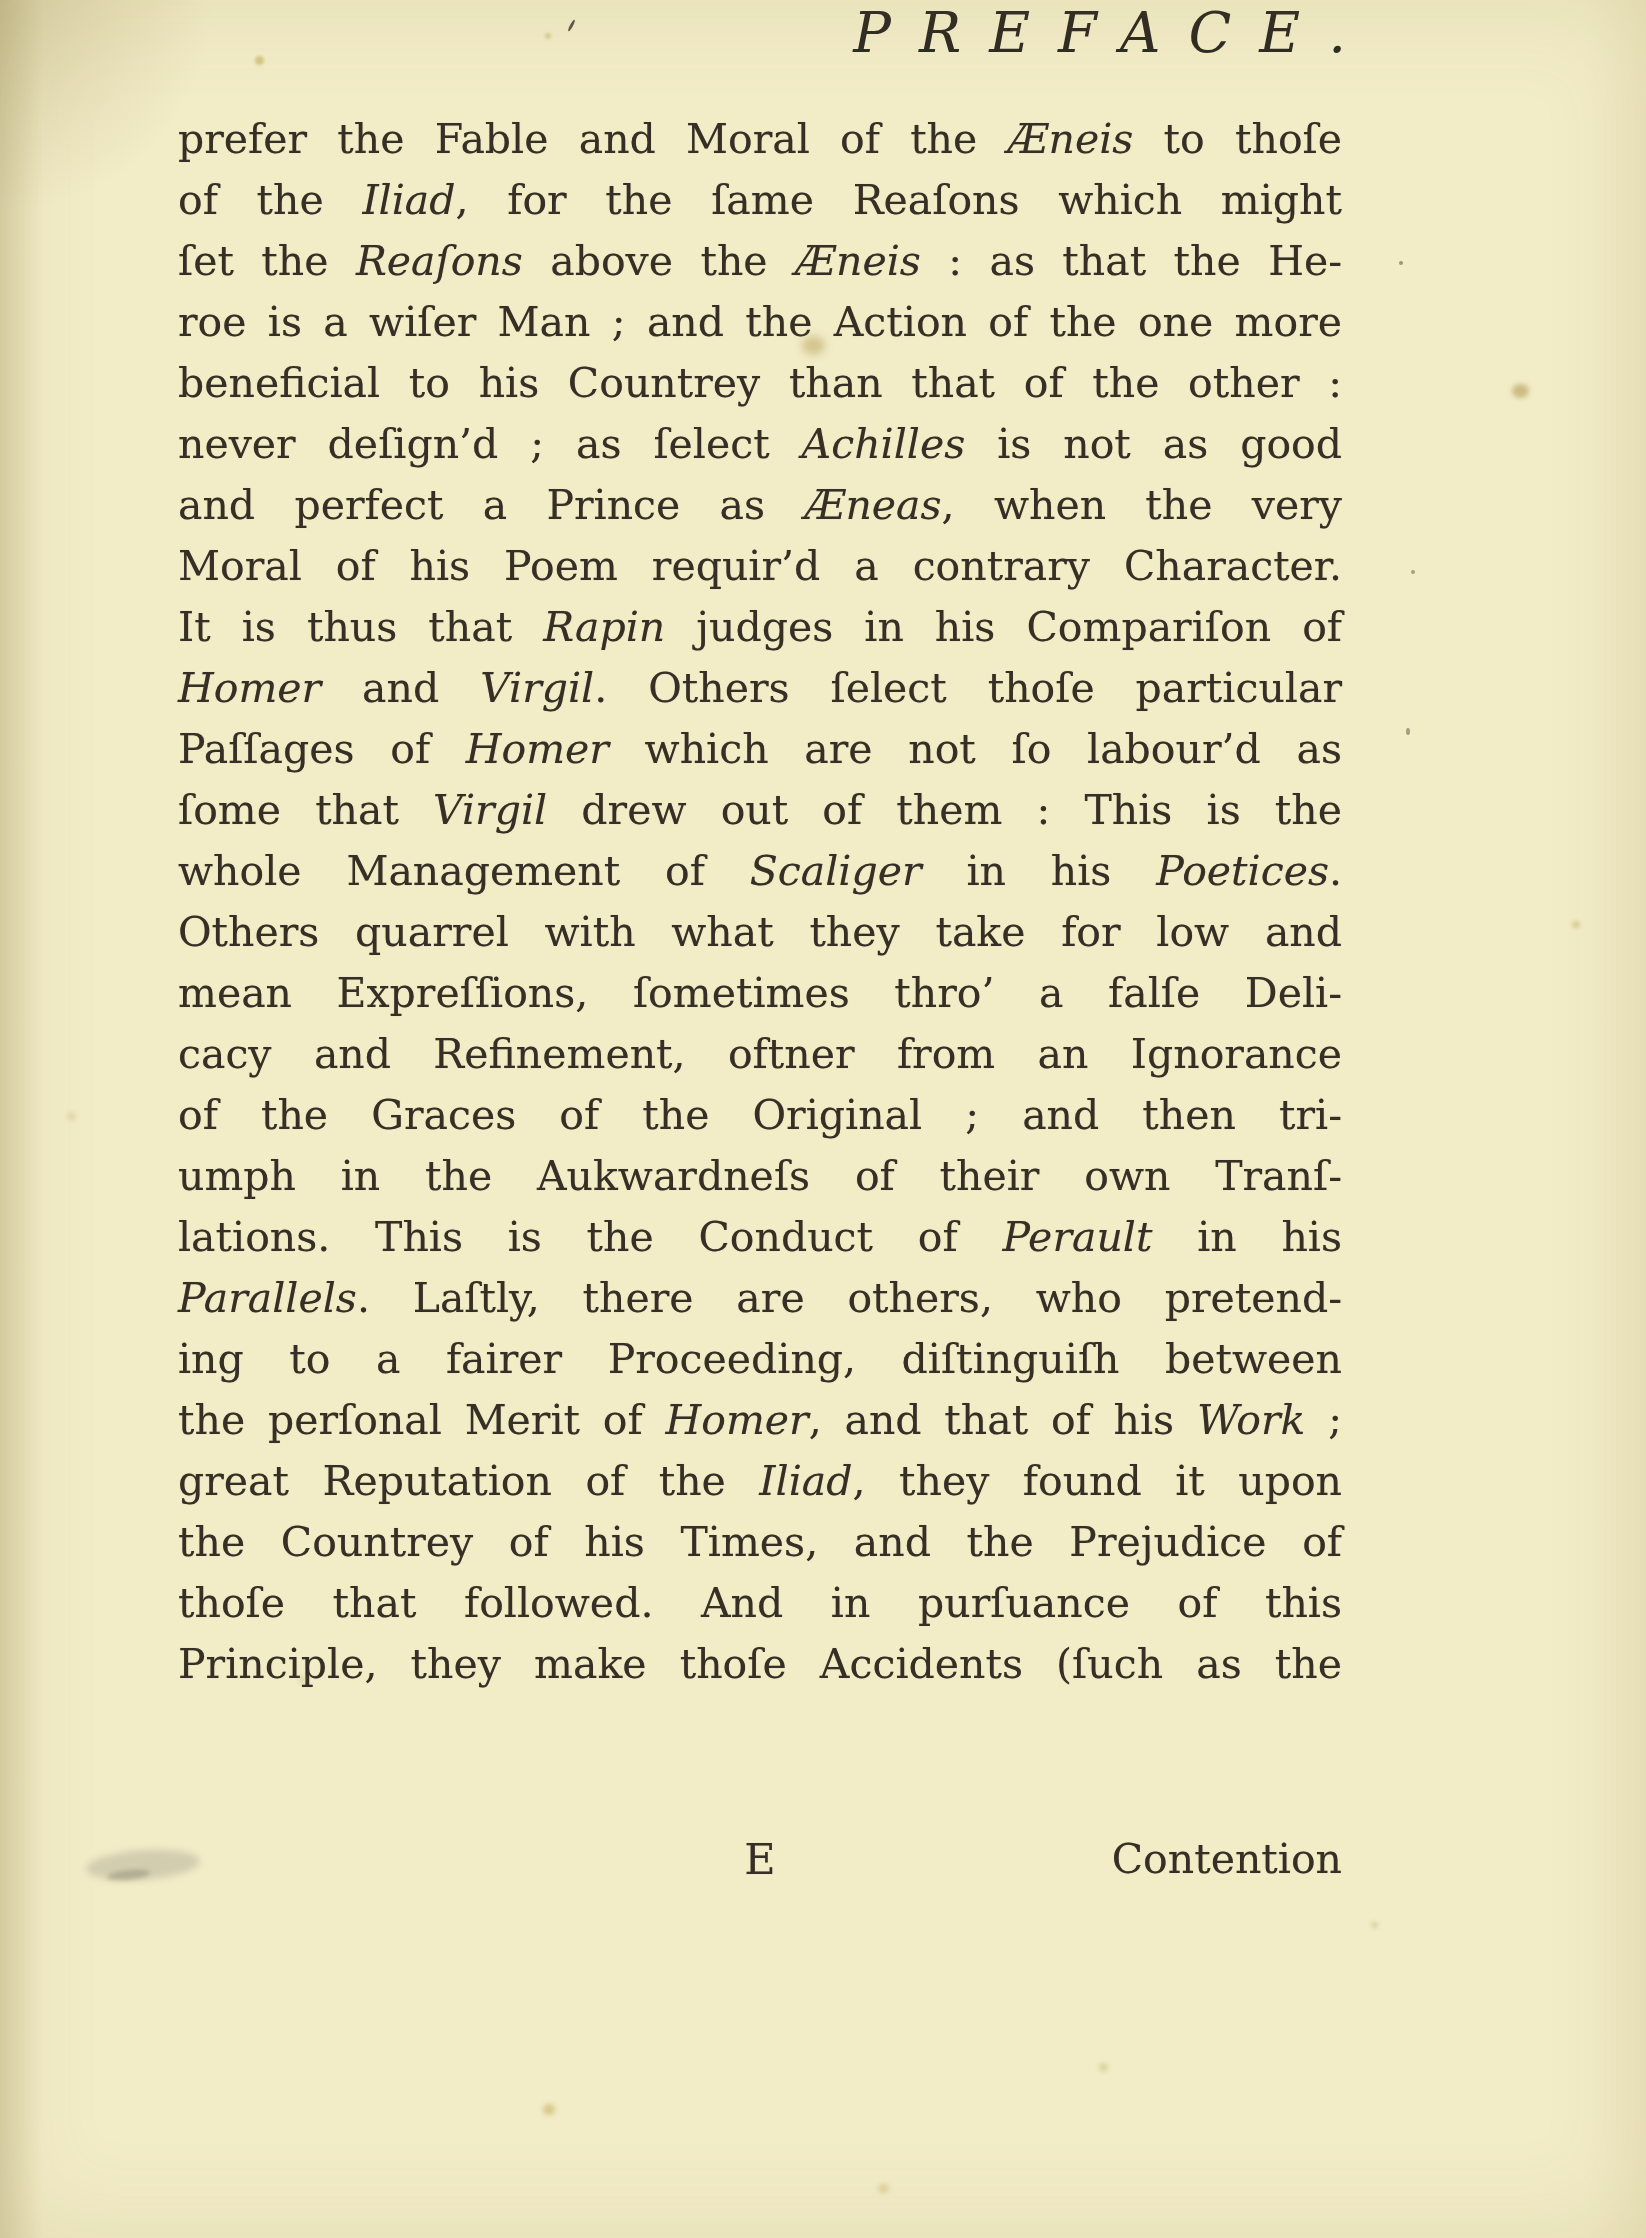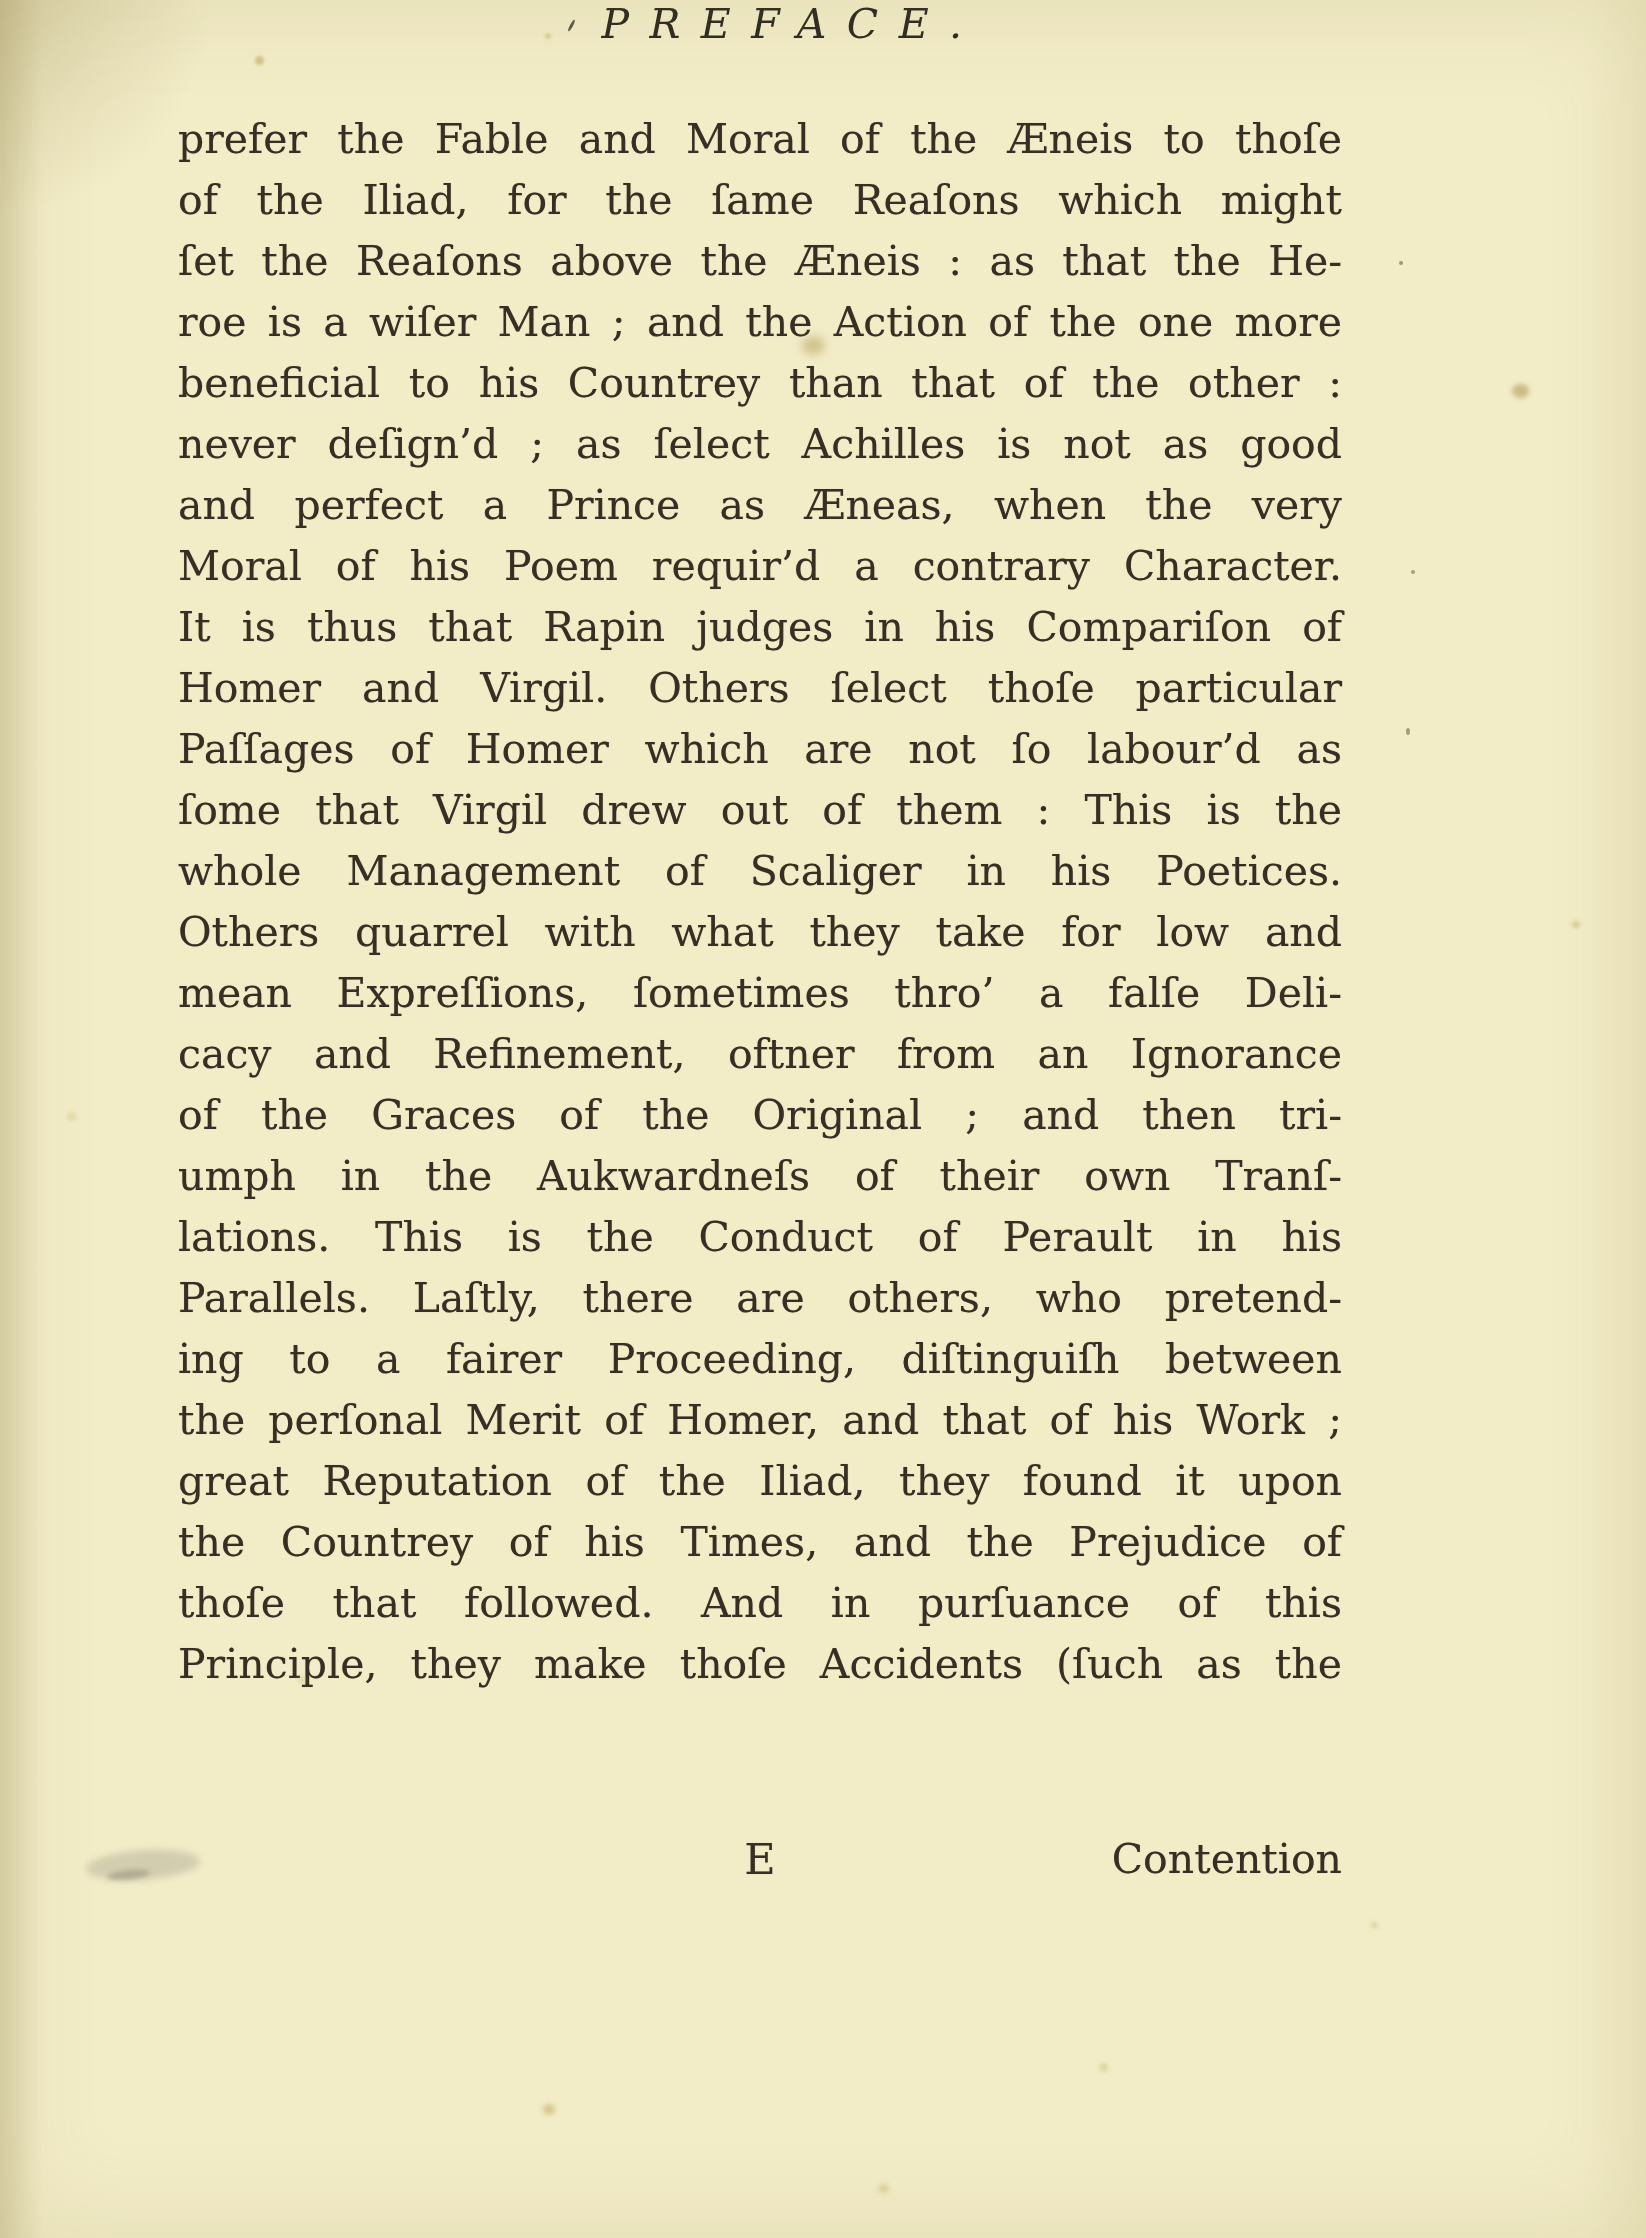--- a/index.html
+++ b/index.html
@@ -18,44 +18,44 @@
   }
   .page::after {
     content: "";
     position: absolute; inset: 0;
     box-shadow: inset 0 0 100px rgba(150,130,70,0.16);
     pointer-events: none;
   }
   .title {
     position: absolute;
     top: 0px; left: 178px; width: 1164px; height: 93px;
-    font-size: 41px;
+    font-size: 56px;
     font-style: italic;
     letter-spacing: 0.50em;
-    text-align: center;
+    text-align: right;
     transform: translateX(32px);
     color: #2e2a23;
     white-space: nowrap;
   }
   .body-block {
     position: absolute;
     top: 109px; left: 178px; width: 1164px;
     font-size: 41px;
     line-height: 61px;
     color: #372f26;
     text-shadow: 0 0 0.7px rgba(55,47,38,0.35);
   }
   .line {
     text-align: justify;
     text-align-last: justify;
     white-space: normal;
     height: 61px;
     overflow: visible;
   }
-  .it { }
+  .it { font-style: italic; }
   .footer {
     position: absolute;
     top: 1825px; left: 178px; width: 1164px; height: 71px;
     font-size: 43px; line-height: 68px;
     color: #372f26;
     text-shadow: 0 0 0.7px rgba(55,47,38,0.35);
   }
   .sig {
     position: absolute; left: 50%; transform: translateX(-50%);
   }

